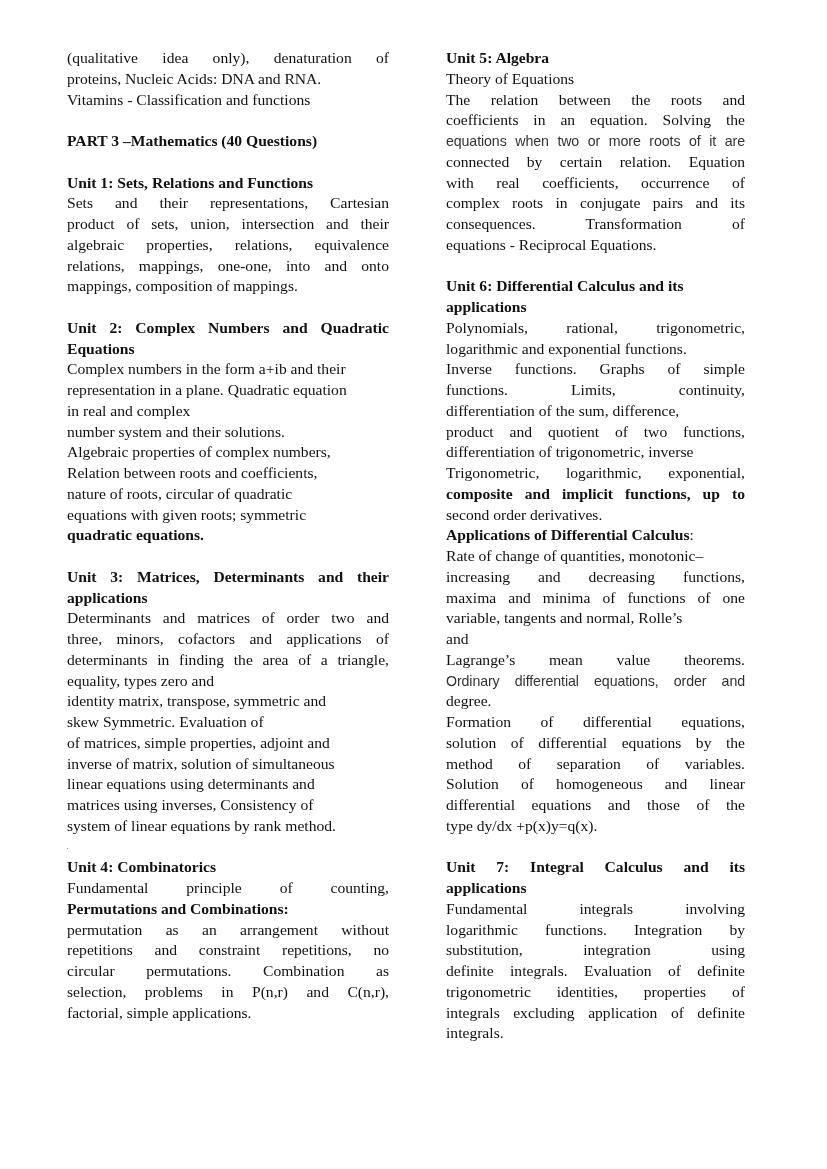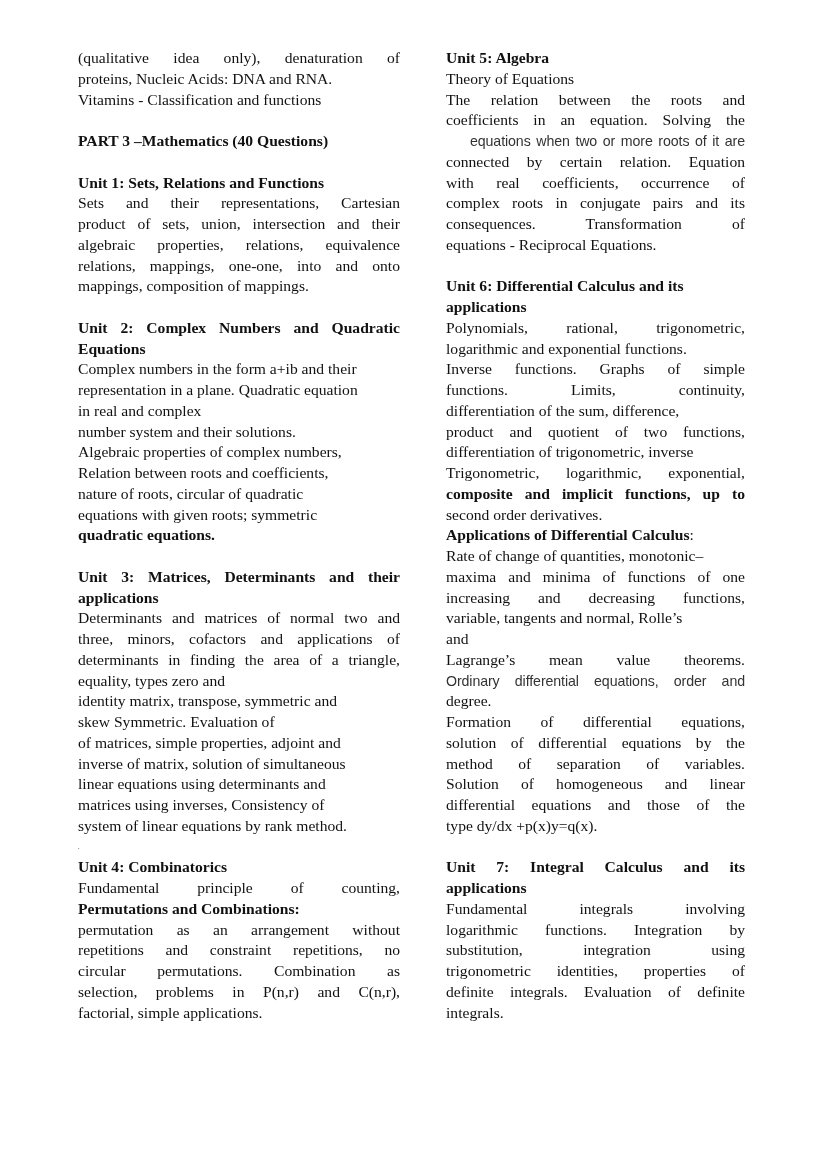--- a/index.html
+++ b/index.html
@@ -1,19 +1,19 @@
 <!DOCTYPE html>
 <html><head>
 <meta charset="utf-8">
 <style>
   html, body { margin: 0; padding: 0; background: #ffffff; }
   body { width: 827px; height: 1169px; position: relative; overflow: hidden;
          font-family: "Liberation Serif", "DejaVu Serif", serif; color: #111; }
   .col { position: absolute; top: 48px; }
-  .col-left { left: 78px; width: 322px; }
+  .col-left { left: 67px; width: 322px; }
   .col-right { left: 446px; width: 299px; }
   .block { margin: 0; }
   .line { font-size: 15.6px; line-height: 20.75px; height: 20.75px; white-space: nowrap;
           text-align: justify; text-align-last: justify; overflow: visible; }
   .line.last { text-align-last: left; }
   .b { font-weight: bold; }
   .light { color: #333; font-family: "Liberation Sans", "DejaVu Sans", sans-serif; font-size: 14.2px; letter-spacing: -0.1px; }
   .gap { height: 20.75px; }
   .dot { font-size: 6px; line-height: 20.75px; height: 20.75px; }
 </style>
@@ -53,21 +53,21 @@
     <div class="line last" style="white-space: normal; overflow: hidden;">Relation between roots and coefficients,</div>
     <div class="line last" style="white-space: normal; overflow: hidden;">nature of roots, circular of quadratic</div>
     <div class="line last" style="white-space: normal; overflow: hidden;">equations with given roots; symmetric</div>
     <div class="line last" style="white-space: normal; overflow: hidden; font-weight: bold;">quadratic equations.</div>
   </div>
   <div class="gap"></div>
 
   <div class="block">
     <div class="line b" style="white-space: normal; overflow: hidden;">Unit 3: Matrices, Determinants and their</div>
     <div class="line last b" style="white-space: normal; overflow: hidden;">applications</div>
-    <div class="line" style="white-space: normal; overflow: hidden;">Determinants and matrices of normal two and</div>
+    <div class="line" style="white-space: normal; overflow: hidden;">Determinants and matrices of order two and</div>
     <div class="line" style="white-space: normal; overflow: hidden;">three, minors, cofactors and applications of</div>
     <div class="line" style="white-space: normal; overflow: hidden;">determinants in finding the area of a triangle,</div>
     <div class="line last" style="white-space: normal; overflow: hidden;">equality, types zero and</div>
     <div class="line last" style="white-space: normal; overflow: hidden;">identity matrix, transpose, symmetric and</div>
     <div class="line last" style="white-space: normal; overflow: hidden;">skew Symmetric. Evaluation of</div>
     <div class="line last" style="white-space: normal; overflow: hidden;">of matrices, simple properties, adjoint and</div>
     <div class="line last" style="white-space: normal; overflow: hidden;">inverse of matrix, solution of simultaneous</div>
     <div class="line last" style="white-space: normal; overflow: hidden;">linear equations using determinants and</div>
     <div class="line last" style="white-space: normal; overflow: hidden;">matrices using inverses, Consistency of</div>
     <div class="line last" style="white-space: normal; overflow: hidden;">system of linear equations by rank method.</div>
@@ -86,21 +86,21 @@
   </div>
 </div>
 
 <div class="col col-right">
 
   <div class="block">
     <div class="line last b" style="white-space: normal; overflow: hidden;">Unit 5: Algebra</div>
     <div class="line last" style="white-space: normal; overflow: hidden;">Theory of Equations</div>
     <div class="line" style="white-space: normal; overflow: hidden;">The relation between the roots and</div>
     <div class="line" style="white-space: normal; overflow: hidden;">coefficients in an equation. Solving the</div>
-    <div class="line light" style="white-space: normal; overflow: hidden; margin-left: 24px;">equations when two or more roots of it are</div>
+    <div class="line light" style="white-space: normal; overflow: hidden;">equations when two or more roots of it are</div>
     <div class="line" style="white-space: normal; overflow: hidden;">connected by certain relation. Equation</div>
     <div class="line" style="white-space: normal; overflow: hidden;">with real coefficients, occurrence of</div>
     <div class="line" style="white-space: normal; overflow: hidden;">complex roots in conjugate pairs and its</div>
     <div class="line" style="white-space: normal; overflow: hidden;">consequences. Transformation of</div>
     <div class="line last" style="white-space: normal; overflow: hidden;">equations - Reciprocal Equations.</div>
   </div>
   <div class="gap"></div>
 
   <div class="block">
     <div class="line last b" style="white-space: normal; overflow: hidden;">Unit 6: Differential Calculus and its</div>
@@ -113,22 +113,22 @@
     <div class="line" style="white-space: normal; overflow: hidden;">product and quotient of two functions,</div>
     <div class="line last" style="white-space: normal; overflow: hidden;">differentiation of trigonometric, inverse</div>
     <div class="line" style="white-space: normal; overflow: hidden;">Trigonometric, logarithmic, exponential,</div>
     <div class="line" style="white-space: normal; overflow: hidden; font-weight: bold;">composite and implicit functions, up to</div>
     <div class="line last" style="white-space: normal; overflow: hidden;">second order derivatives.</div>
 
     <div class="line last" style="white-space: normal; overflow: hidden;">
       <span class="b">Applications of Differential Calculus</span><span>:</span>
     </div>
     <div class="line last" style="white-space: normal; overflow: hidden;">Rate of change of quantities, monotonic–</div>
+    <div class="line" style="white-space: normal; overflow: hidden;">increasing and decreasing functions,</div>
     <div class="line" style="white-space: normal; overflow: hidden;">maxima and minima of functions of one</div>
-    <div class="line" style="white-space: normal; overflow: hidden;">increasing and decreasing functions,</div>
     <div class="line last" style="white-space: normal; overflow: hidden;">variable, tangents and normal, Rolle’s</div>
     <div class="line last" style="white-space: normal; overflow: hidden;">and</div>
     <div class="line" style="white-space: normal; overflow: hidden;">Lagrange’s mean value theorems.</div>
     <div class="line light" style="white-space: normal; overflow: hidden;">Ordinary differential equations, order and</div>
     <div class="line last" style="white-space: normal; overflow: hidden;">degree.</div>
 
     <div class="line" style="white-space: normal; overflow: hidden;">Formation of differential equations,</div>
     <div class="line" style="white-space: normal; overflow: hidden;">solution of differential equations by the</div>
     <div class="line" style="white-space: normal; overflow: hidden;">method of separation of variables.</div>
     <div class="line" style="white-space: normal; overflow: hidden;">Solution of homogeneous and linear</div>
@@ -136,17 +136,18 @@
     <div class="line last" style="white-space: normal; overflow: hidden;">type dy/dx +p(x)y=q(x).</div>
   </div>
   <div class="gap"></div>
 
   <div class="block">
     <div class="line b" style="white-space: normal; overflow: hidden;">Unit 7: Integral Calculus and its</div>
     <div class="line last b" style="white-space: normal; overflow: hidden;">applications</div>
     <div class="line" style="white-space: normal; overflow: hidden;">Fundamental integrals involving</div>
     <div class="line" style="white-space: normal; overflow: hidden;">logarithmic functions. Integration by</div>
     <div class="line" style="white-space: normal; overflow: hidden;">substitution, integration using</div>
+    <div class="line" style="white-space: normal; overflow: hidden;">definite integrals. Evaluation of definite</div>
     <div class="line" style="white-space: normal; overflow: hidden;">trigonometric identities, properties of</div>
-    <div class="line" style="white-space: normal; overflow: hidden;">definite integrals. Evaluation of definite</div>
+    <div class="line" style="white-space: normal; overflow: hidden;">integrals excluding application of definite</div>
     <div class="line last" style="white-space: normal; overflow: hidden;">integrals.</div>
   </div>
 </div>
 
 </body></html>

